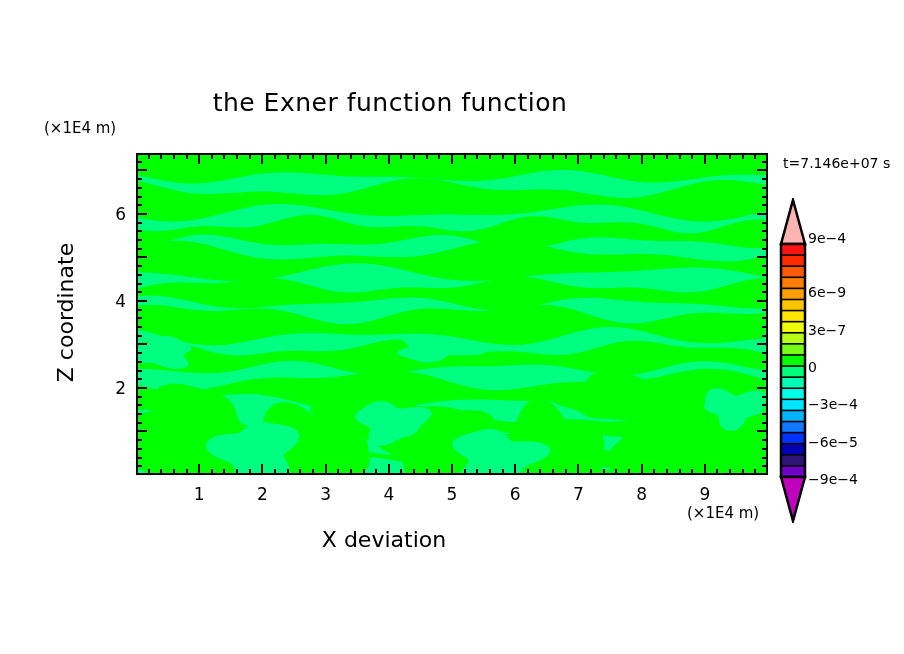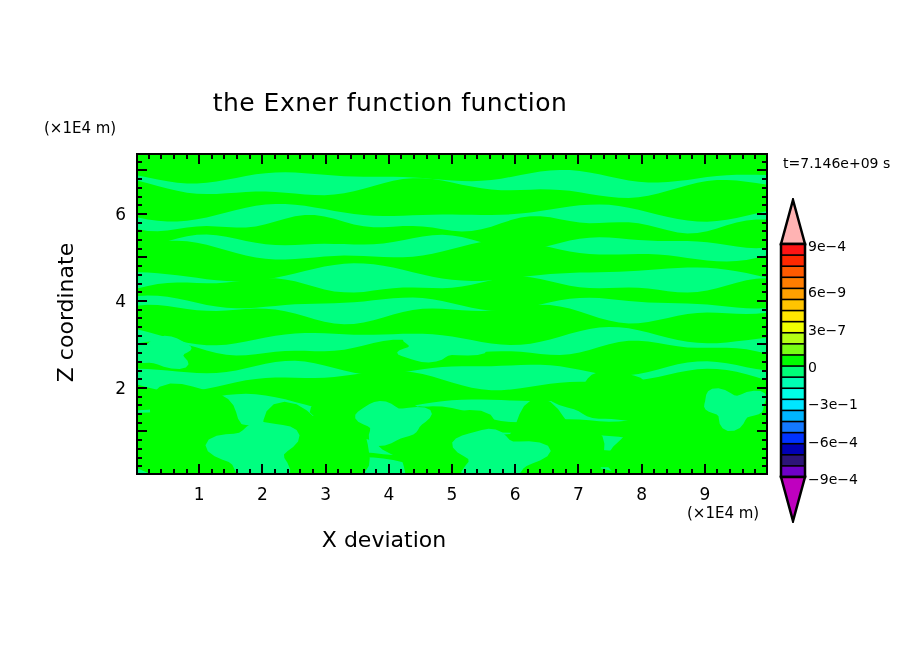--- a/index.html
+++ b/index.html
@@ -325,21 +325,21 @@
     <div class="xlabel" style="left: 452px; top: 484px;">5</div>
     <div class="xlabel" style="left: 515.2px; top: 484px;">6</div>
     <div class="xlabel" style="left: 578.4px; top: 484px;">7</div>
     <div class="xlabel" style="left: 641.6px; top: 484px;">8</div>
     <div class="xlabel" style="left: 704.8px; top: 484px;">9</div>
     <div class="ylabel" style="left: 108px; width: 18px; top: 387.973px;">2</div>
     <div class="ylabel" style="left: 108px; width: 18px; top: 300.946px;">4</div>
     <div class="ylabel" style="left: 108px; width: 18px; top: 213.919px;">6</div>
   </div>
 
-<div class="abs" id="timestamp">t=7.146e+09 s</div>
+<div class="abs" id="timestamp">t=7.146e+07 s</div>
 
 <div class="abs" id="x-axis-title">X deviation</div>
 <div class="abs" id="y-axis-title">Z coordinate</div>
 
 <div class="abs" id="colorbar">
   <svg id="cb-svg" viewBox="0 0 34 325" width="34" height="325">
       <path d="M 15 2 L 27 46 L 3 46 Z" fill="#ffb3b3" stroke="#000" stroke-width="2.5" stroke-linejoin="miter"></path>
       <rect x="3" y="46" width="24" height="11.495238095238095" fill="#ff1414"></rect>
       <line x1="3" x2="27" y1="46" y2="46" stroke="#000" stroke-width="1.6"></line>
       <rect x="3" y="57.095238095238095" width="24" height="11.495238095238095" fill="#ff2800"></rect>
@@ -380,20 +380,20 @@
       <line x1="3" x2="27" y1="245.71428571428572" y2="245.71428571428572" stroke="#000" stroke-width="1.6"></line>
       <rect x="3" y="256.8095238095238" width="24" height="11.495238095238095" fill="#2d1478"></rect>
       <line x1="3" x2="27" y1="256.8095238095238" y2="256.8095238095238" stroke="#000" stroke-width="1.6"></line>
       <rect x="3" y="267.9047619047619" width="24" height="11.495238095238095" fill="#6e00c8"></rect>
       <line x1="3" x2="27" y1="267.9047619047619" y2="267.9047619047619" stroke="#000" stroke-width="1.6"></line>
       <rect x="3" y="46" width="24" height="233" fill="none" stroke="#000" stroke-width="2.5"></rect>
       <path d="M 3 279 L 27 279 L 15 323 Z" fill="#bf00bf" stroke="#000" stroke-width="2.5" stroke-linejoin="miter"></path>
     </svg>
 </div>
 <div id="cb-labels">
-    <div class="cb-label" style="top: 48px;">9e−4</div>
+    <div class="cb-label" style="top: 40px;">9e−4</div>
     <div class="cb-label" style="top: 94.25px;">6e−9</div>
     <div class="cb-label" style="top: 131.625px;">3e−7</div>
     <div class="cb-label" style="top: 169px;">0</div>
-    <div class="cb-label" style="top: 206.375px;">−3e−1</div>
-    <div class="cb-label" style="top: 243.75px;">−6e−4</div>
+    <div class="cb-label" style="top: 206.375px;">−3e−4</div>
+    <div class="cb-label" style="top: 243.75px;">−6e−5</div>
     <div class="cb-label" style="top: 281.125px;">−9e−4</div>
   </div>
 
 </body></html>

